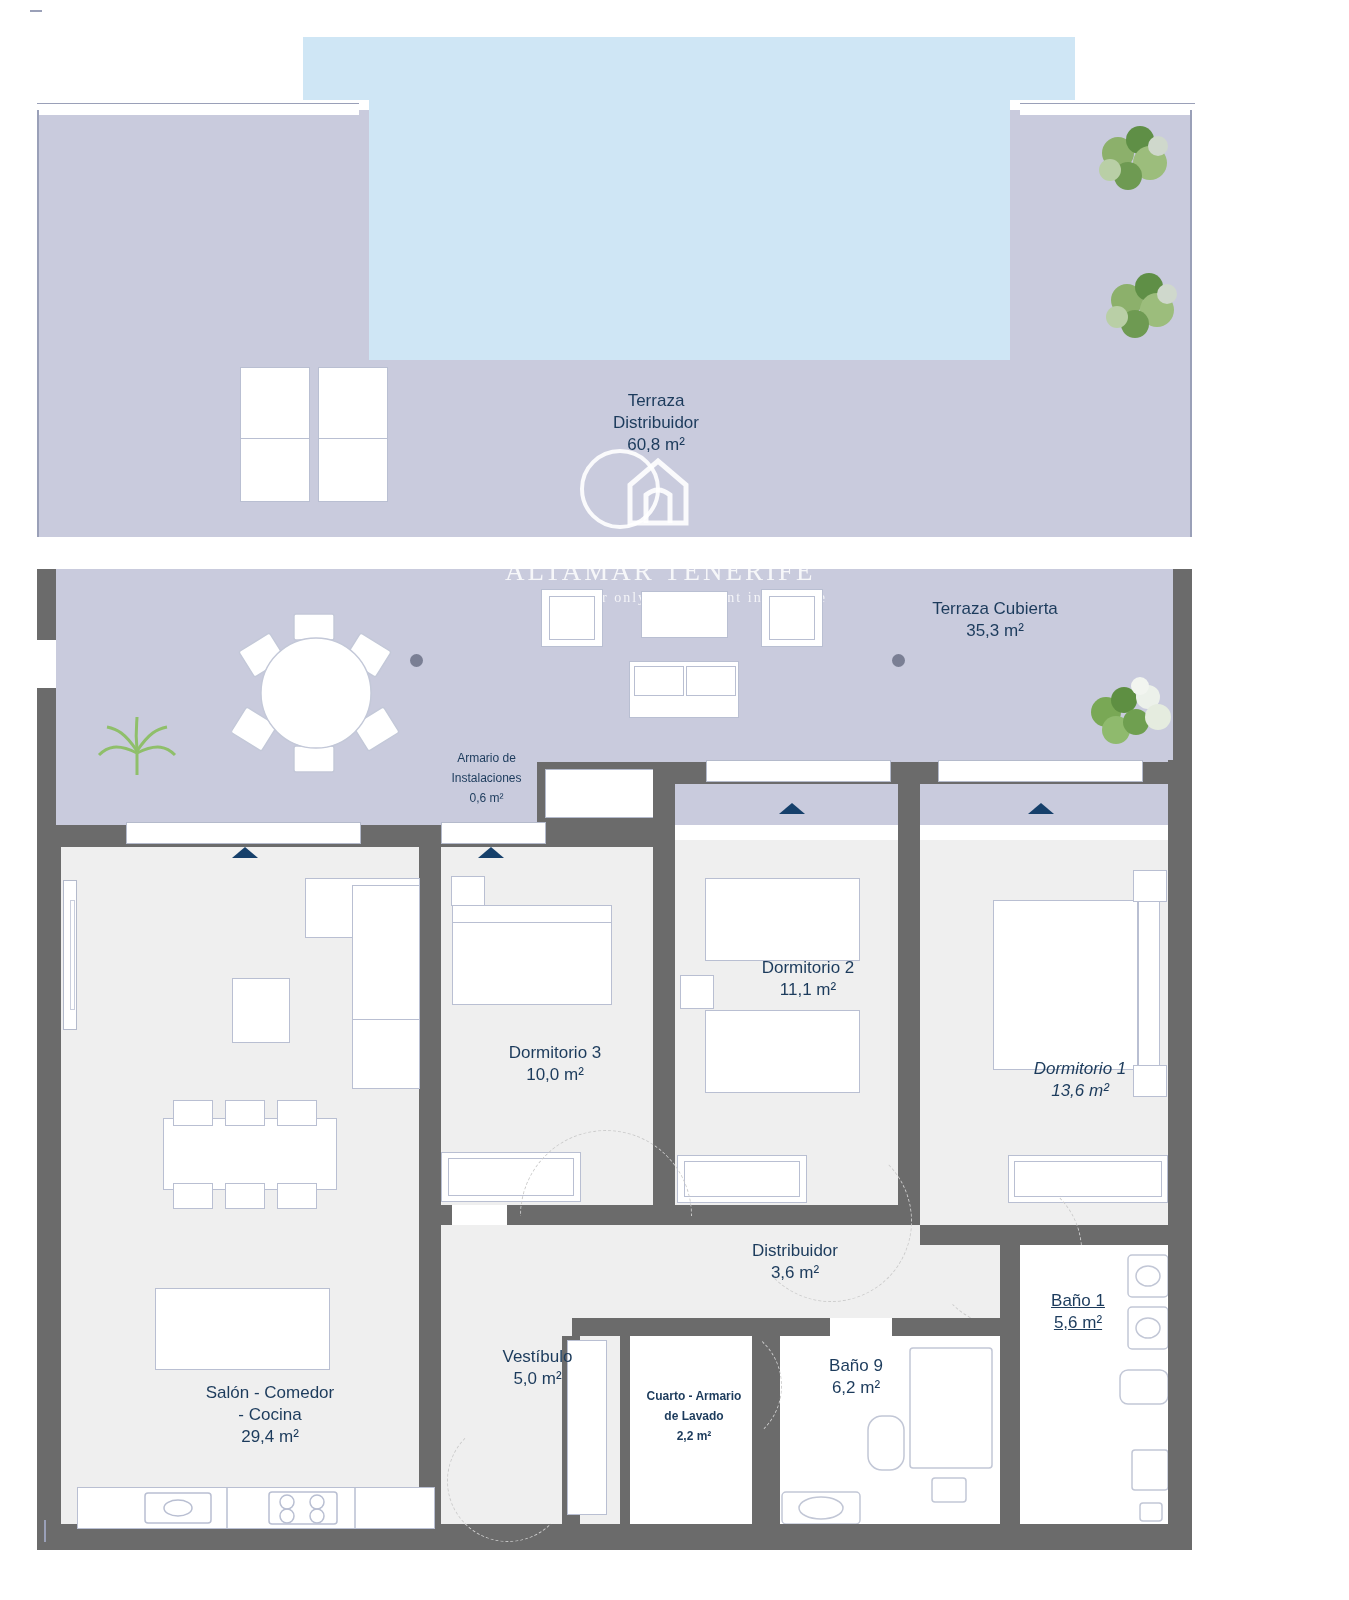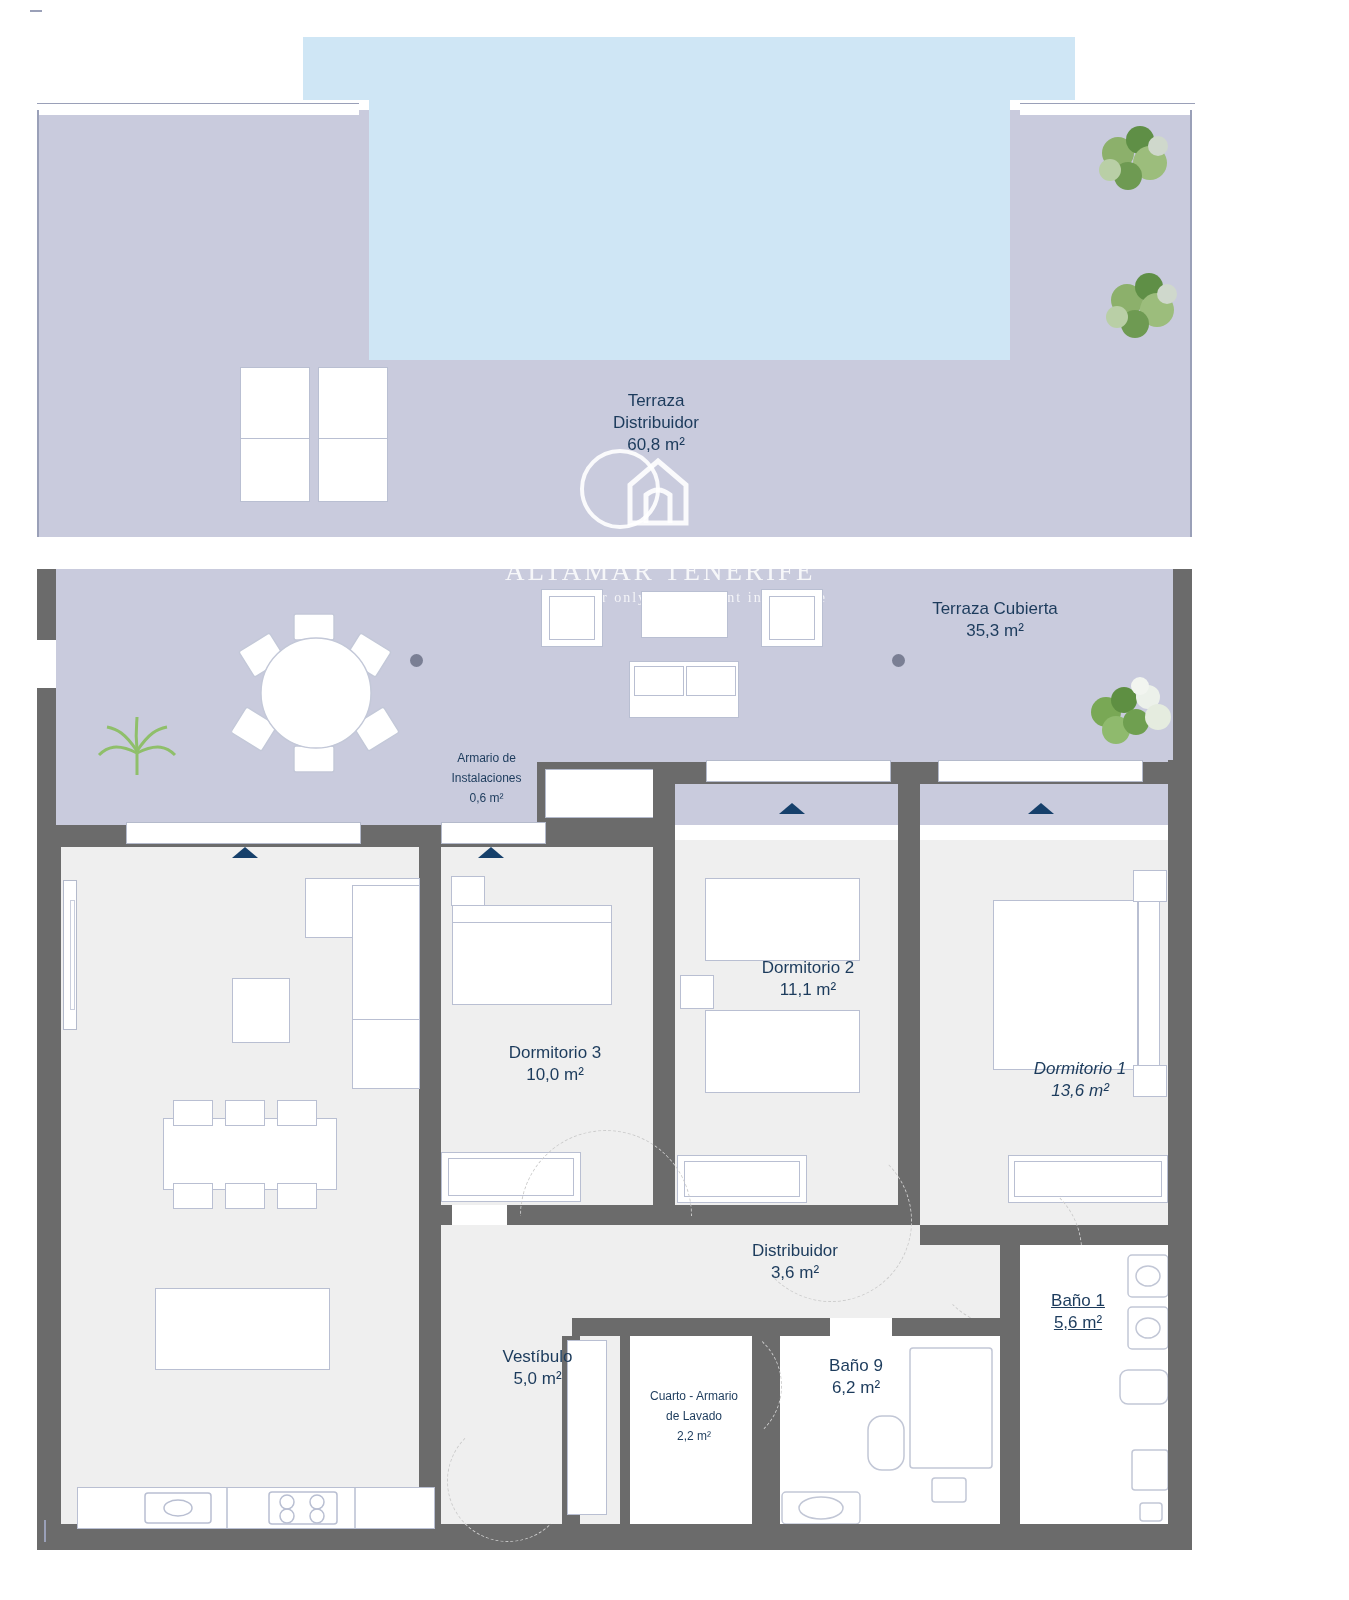--- a/index.html
+++ b/index.html
@@ -186,20 +186,25 @@
       <rect x="192" y="5" width="68" height="32" rx="3"></rect>
       <circle cx="210" cy="15" r="7"></circle>
         <circle cx="210" cy="29" r="7"></circle>
       <circle cx="240" cy="15" r="7"></circle>
         <circle cx="240" cy="29" r="7"></circle>
       <line x1="150" y1="0" x2="150" y2="42"></line>
       <line x1="278" y1="0" x2="278" y2="42"></line>
     </g>
   </svg>
 
+  <div class="label" style="left:157px;top:1382px;width:226px;">
+    <span>Salón - Comedor</span><br>
+    <span>- Cocina</span>
+    <span class="area">29,4 m²</span>
+  </div>
 
   <div class="abs wall" style="left:537px;top:762px;width:135px;height:63px;"></div>
   <div class="abs white" style="left:545px;top:769px;width:110px;height:49px;border:1px solid #b4bacb;"></div>
   <div class="label small" style="left:404px;top:748px;width:165px;">
     <span>Armario de</span><br>
     <span>Instalaciones</span>
     <span class="area">0,6 m²</span>
   </div>
 
   <div class="abs wall" style="left:441px;top:825px;width:231px;height:22px;"></div>
@@ -305,21 +310,21 @@
   <div class="abs furn" style="left:567px;top:1340px;width:40px;height:175px;"></div>
   <div class="door-arc" style="left:447px;top:1420px;width:120px;height:120px;border-color:#cccccc;border-right-color:transparent;border-top-color:transparent;"></div>
   <div class="label" style="left:455px;top:1346px;width:165px;">
     <span>Vestíbulo</span>
     <span class="area">5,0 m²</span>
   </div>
 
   <div class="abs white" style="left:628px;top:1336px;width:132px;height:188px;"></div>
   <div class="abs wall" style="left:620px;top:1336px;width:10px;height:188px;"></div>
   <div class="abs wall" style="left:752px;top:1336px;width:10px;height:188px;"></div>
-  <div class="label small" style="left:614px;top:1386px;width:160px;">
+  <div class="label small" style="left:614px;top:1386px;width:160px;font-weight:bold;">
     <span>Cuarto - Armario</span><br>
     <span>de Lavado</span>
     <span class="area">2,2 m²</span>
   </div>
 
   <div class="abs" style="left:30px;top:10px;width:12px;height:2px;background:#9aa0b8;"></div>
   <div class="abs" style="left:44px;top:1520px;width:2px;height:22px;background:#9aa0b8;"></div>
 
 </div>
 

